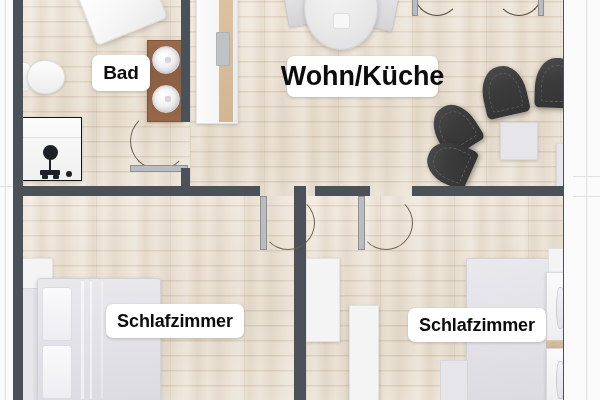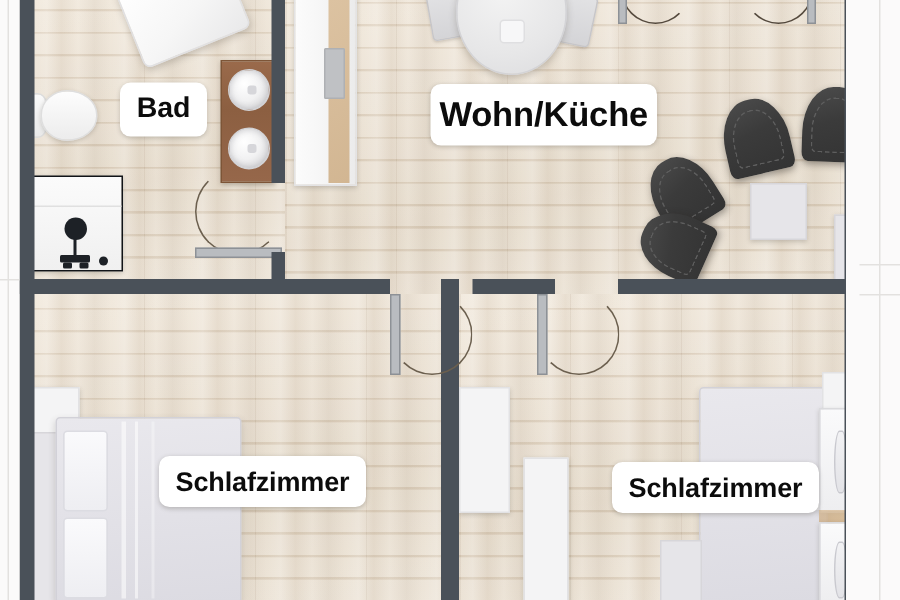--- a/index.html
+++ b/index.html
@@ -282,25 +282,25 @@
               border-color:#6b5f4e;border-top-color:transparent;border-left-color:transparent;"></div>
 
   <div class="f arc" style="left:414px;top:-30px;width:44px;height:44px;
               border-color:#53483c;border-top-color:transparent;border-right-color:transparent;"></div>
   <div class="f door-leaf" style="left:412px;top:-30px;width:4px;height:44px;"></div>
 
   <div class="f arc" style="left:496px;top:-30px;width:44px;height:44px;
               border-color:#53483c;border-top-color:transparent;border-left-color:transparent;"></div>
   <div class="f door-leaf" style="left:538px;top:-30px;width:4px;height:44px;"></div>
 
-  <div class="label" style="left:80px;top:55px;width:58px;height:36px;font-size:19px;">
+  <div class="label" style="left:92px;top:55px;width:58px;height:36px;font-size:19px;">
     <span>Bad</span>
   </div>
 
-  <div class="label" style="left:287px;top:56px;width:151px;height:41px;font-size:23px;">
+  <div class="label" style="left:287px;top:56px;width:151px;height:41px;font-size:27px;">
     <span>Wohn/Küche</span>
   </div>
 
   <div class="label" style="left:106px;top:304px;width:138px;height:34px;font-size:18px;">
     <span>Schlafzimmer</span>
   </div>
 
   <div class="label" style="left:408px;top:308px;width:138px;height:34px;font-size:18px;">
     <span>Schlafzimmer</span>
   </div>

